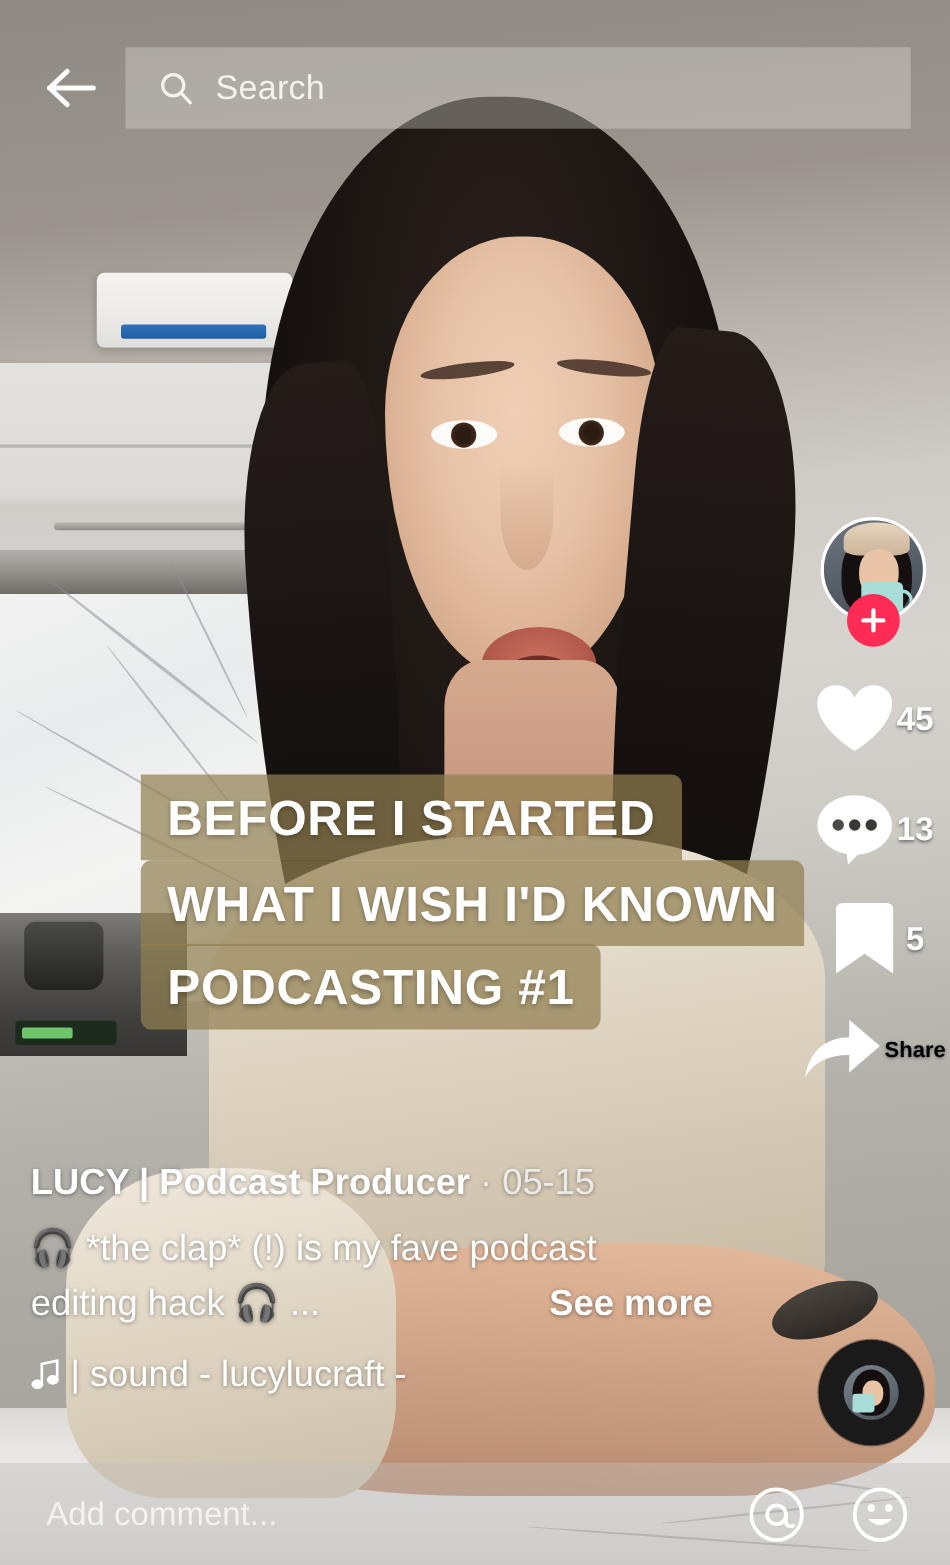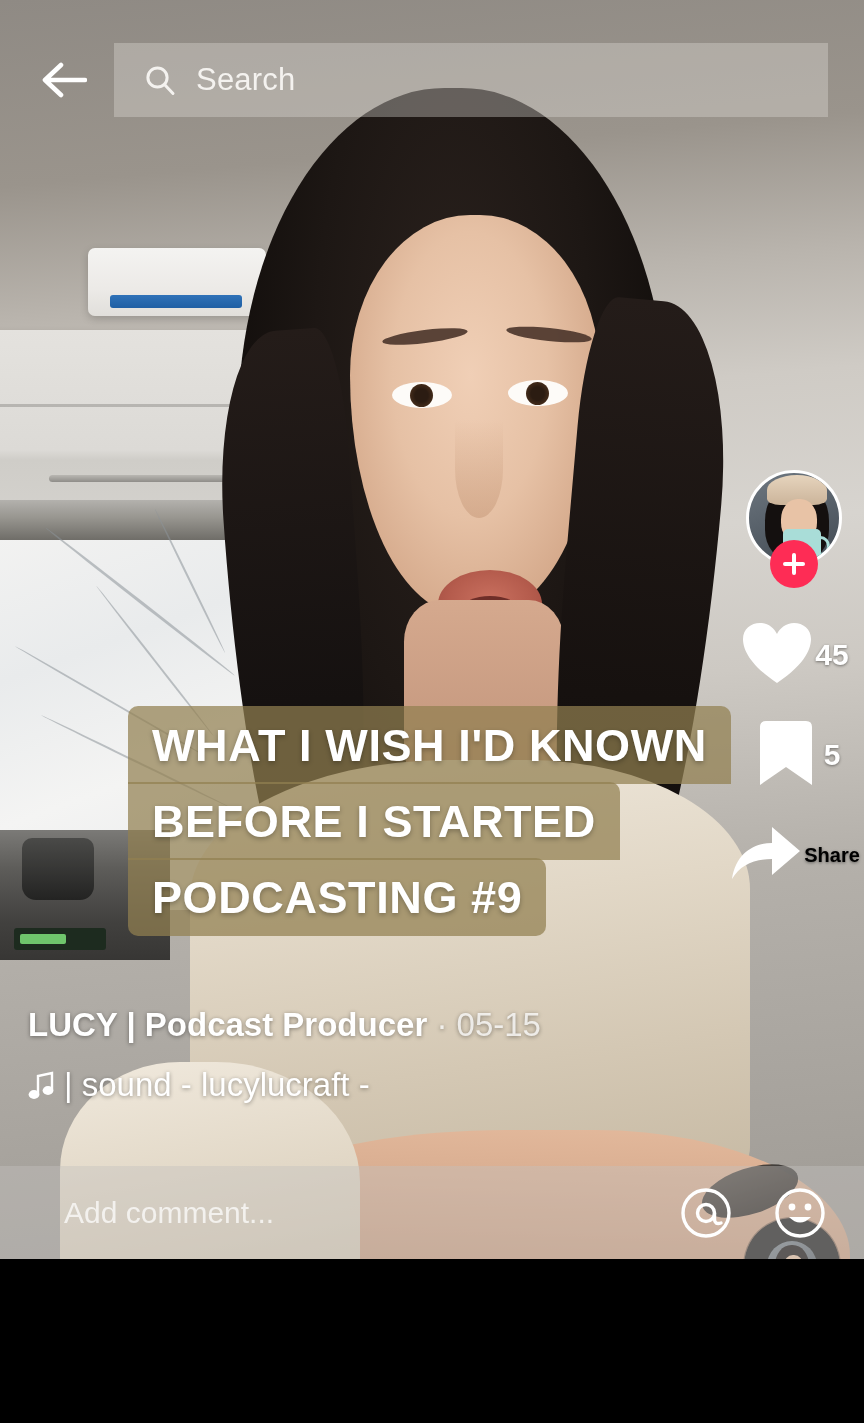--- a/index.html
+++ b/index.html
@@ -5,21 +5,21 @@
 <style>
   * { margin:0; padding:0; box-sizing:border-box; }
   html, body {
     width:864px; height:1423px;
     background:#000;
     font-family:"Liberation Sans", sans-serif;
     overflow:hidden;
   }
   #screen {
     position:relative;
-    width:864px; height:1259px;
+    width:864px; height:1423px;
     overflow:hidden;
     background:#7d776f;
   }
 
   
   .video-frame { position:absolute; inset:0; overflow:hidden; }
 
   
   .bg-wall {
     position:absolute; inset:0;
@@ -283,21 +283,21 @@
     display:flex; align-items:center; gap:10px; cursor:pointer;
   }
 
   
   .commentbar{
     position:absolute; left:0; bottom:0; width:100%; height:93px;
     background:rgba(196,194,190,.42);
     display:flex; align-items:center; z-index:45;
   }
   .comment-input{
-    flex:1; padding-left:64px; font-size:30px;
+    flex:1; padding-left:42px; font-size:30px;
     color:rgba(255,255,255,.72); cursor:text;
   }
   .cb-icon{ width:60px; height:60px; margin-right:34px; cursor:pointer;
             display:flex;align-items:center;justify-content:center;}
 </style>
 </head>
 <body>
 
 <div id="screen">
 
@@ -373,20 +373,32 @@
 
     <div class="action">
       <div class="action-icon">
         <svg width="72" height="66" viewBox="0 0 72 66">
           <path d="M36 62 C6 42 2 26 2 18 C2 8 10 2 19 2 C27 2 33 7 36 13 C39 7 45 2 53 2 C62 2 70 8 70 18 C70 26 66 42 36 62 Z" fill="#ffffff"></path>
         </svg>
       </div>
       <span class="action-count">45</span>
     </div>
 
+    <div class="action">
+      <div class="action-icon">
+        <svg width="72" height="68" viewBox="0 0 72 68">
+          <ellipse cx="36" cy="30" rx="34" ry="27" fill="#ffffff"></ellipse>
+          <path d="M28 52 L30 66 L44 52 Z" fill="#ffffff"></path>
+          <circle cx="21" cy="30" r="5.2" fill="#4e4b47"></circle>
+          <circle cx="36" cy="30" r="5.2" fill="#3a3734"></circle>
+          <circle cx="51" cy="30" r="5.2" fill="#3a3734"></circle>
+        </svg>
+      </div>
+      <span class="action-count">13</span>
+    </div>
 
     <div class="action">
       <div class="action-icon">
         <svg width="64" height="70" viewBox="0 0 64 70">
           <path d="M6 8 Q6 2 12 2 L52 2 Q58 2 58 8 L58 66 L32 48 L6 66 Z" fill="#ffffff"></path>
         </svg>
       </div>
       <span class="action-count">5</span>
     </div>
 
@@ -404,29 +416,34 @@
     <div class="disc">
       <div class="disc-center">
         <div class="dc-hair"></div>
         <div class="dc-face"></div>
         <div class="dc-mug"></div>
       </div>
     </div>
   </div>
 
   <div class="title-overlay">
+    <span class="title-line l2">BEFORE I STARTED</span>
     <span class="title-line l1">WHAT I WISH I'D KNOWN</span>
-    <span class="title-line l2">BEFORE I STARTED</span>
-    <span class="title-line l3">PODCASTING #9</span>
+    <span class="title-line l3">PODCASTING #1</span>
   </div>
 
 
   <div class="info">
     <div class="author-row">
       <span>LUCY | Podcast Producer</span><span class="author-date"> · 05-15</span>
+    </div>
+    <div class="desc">
+      <span>🎧 *the clap* (!) is my fave podcast</span><br>
+      <span>editing hack 🎧  ...</span>
+      <span class="see-more">See more</span>
     </div>
     <div class="music-row">
       <svg width="26" height="30" viewBox="0 0 26 30">
         <path d="M10 24 L10 6 L24 3 L24 20" fill="none" stroke="#ffffff" stroke-width="2.4" stroke-linecap="round"></path>
         <ellipse cx="6" cy="24.5" rx="5.4" ry="4.4" fill="#ffffff"></ellipse>
         <ellipse cx="20" cy="20.5" rx="5.4" ry="4.4" fill="#ffffff"></ellipse>
       </svg>
       <span>| sound - lucylucraft -</span>
     </div>
   </div>

